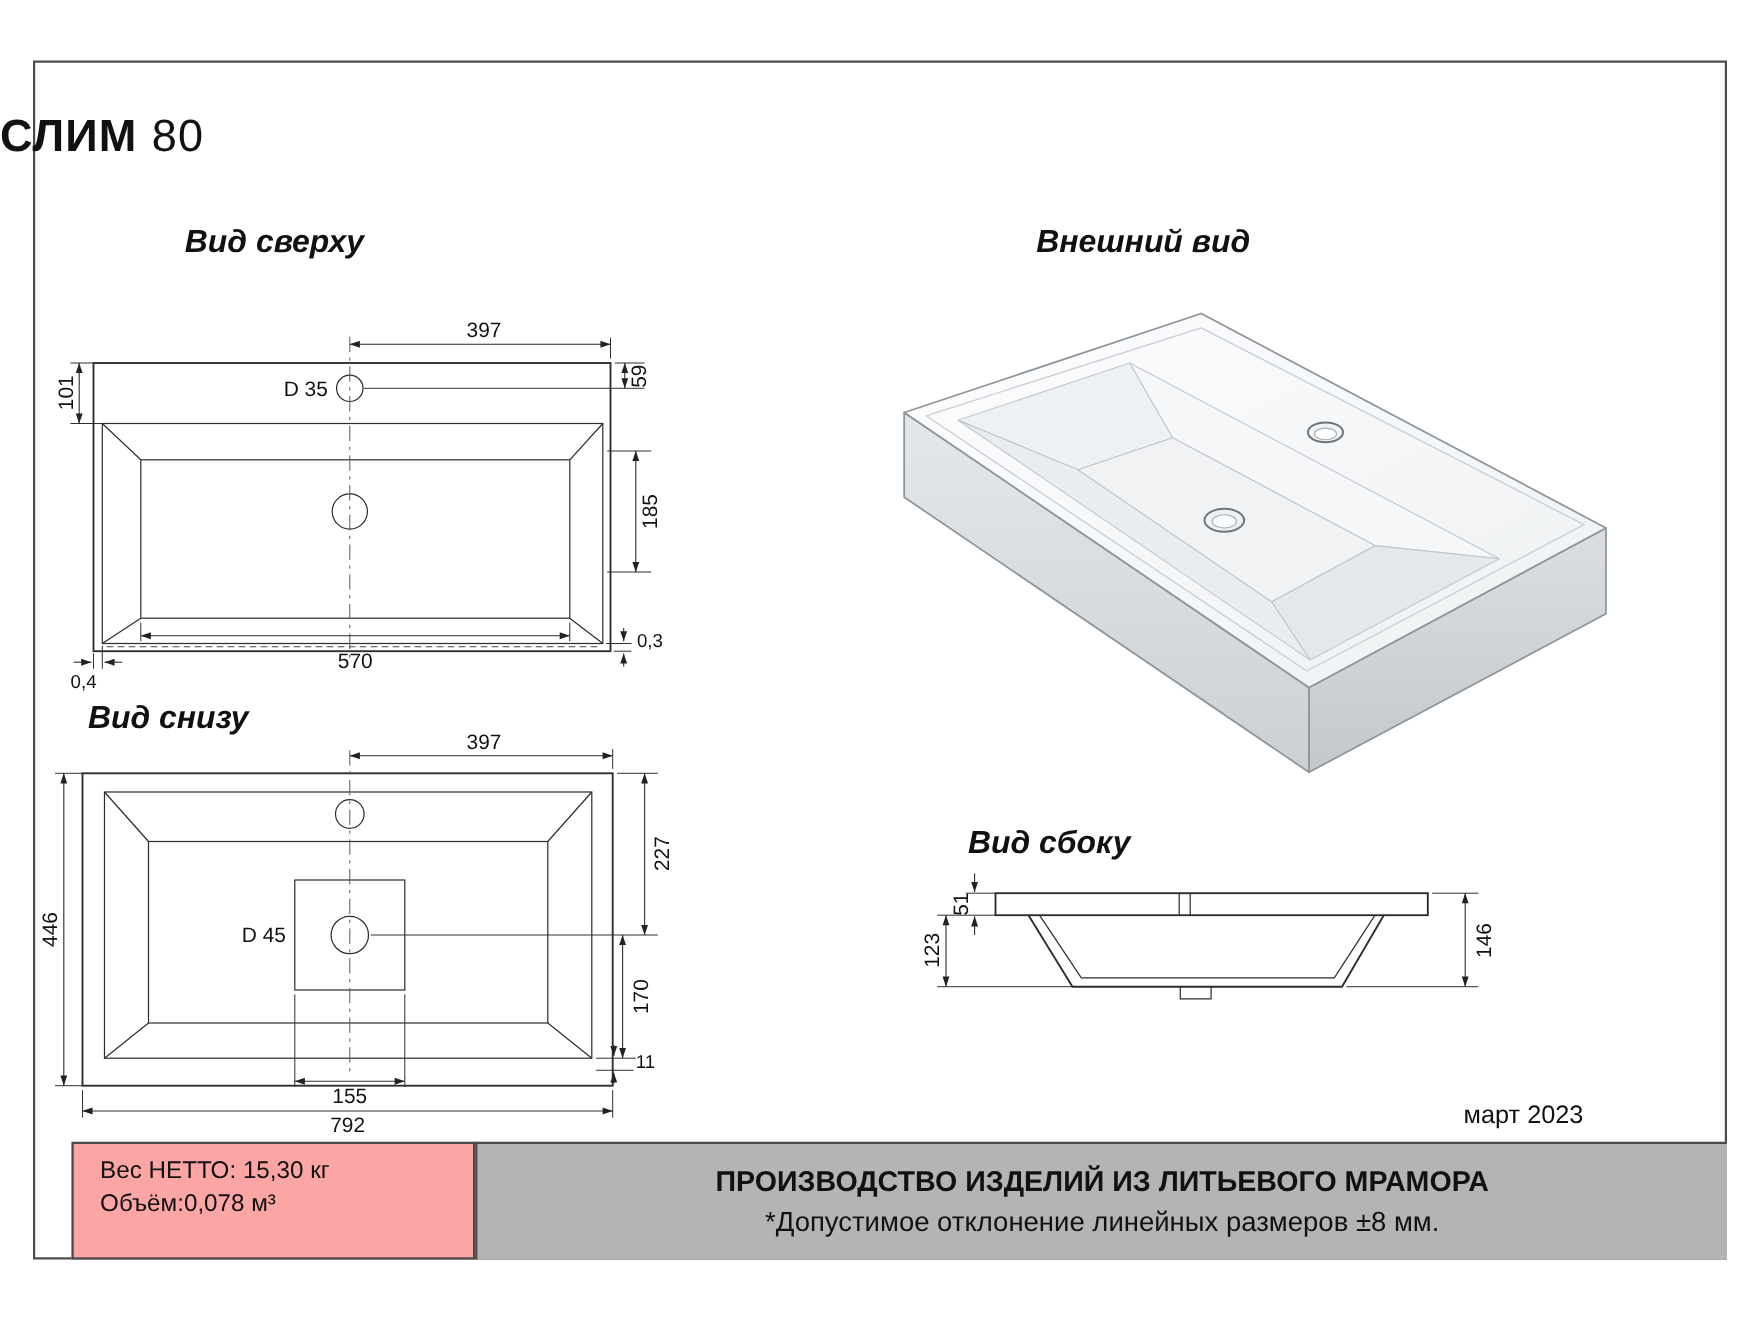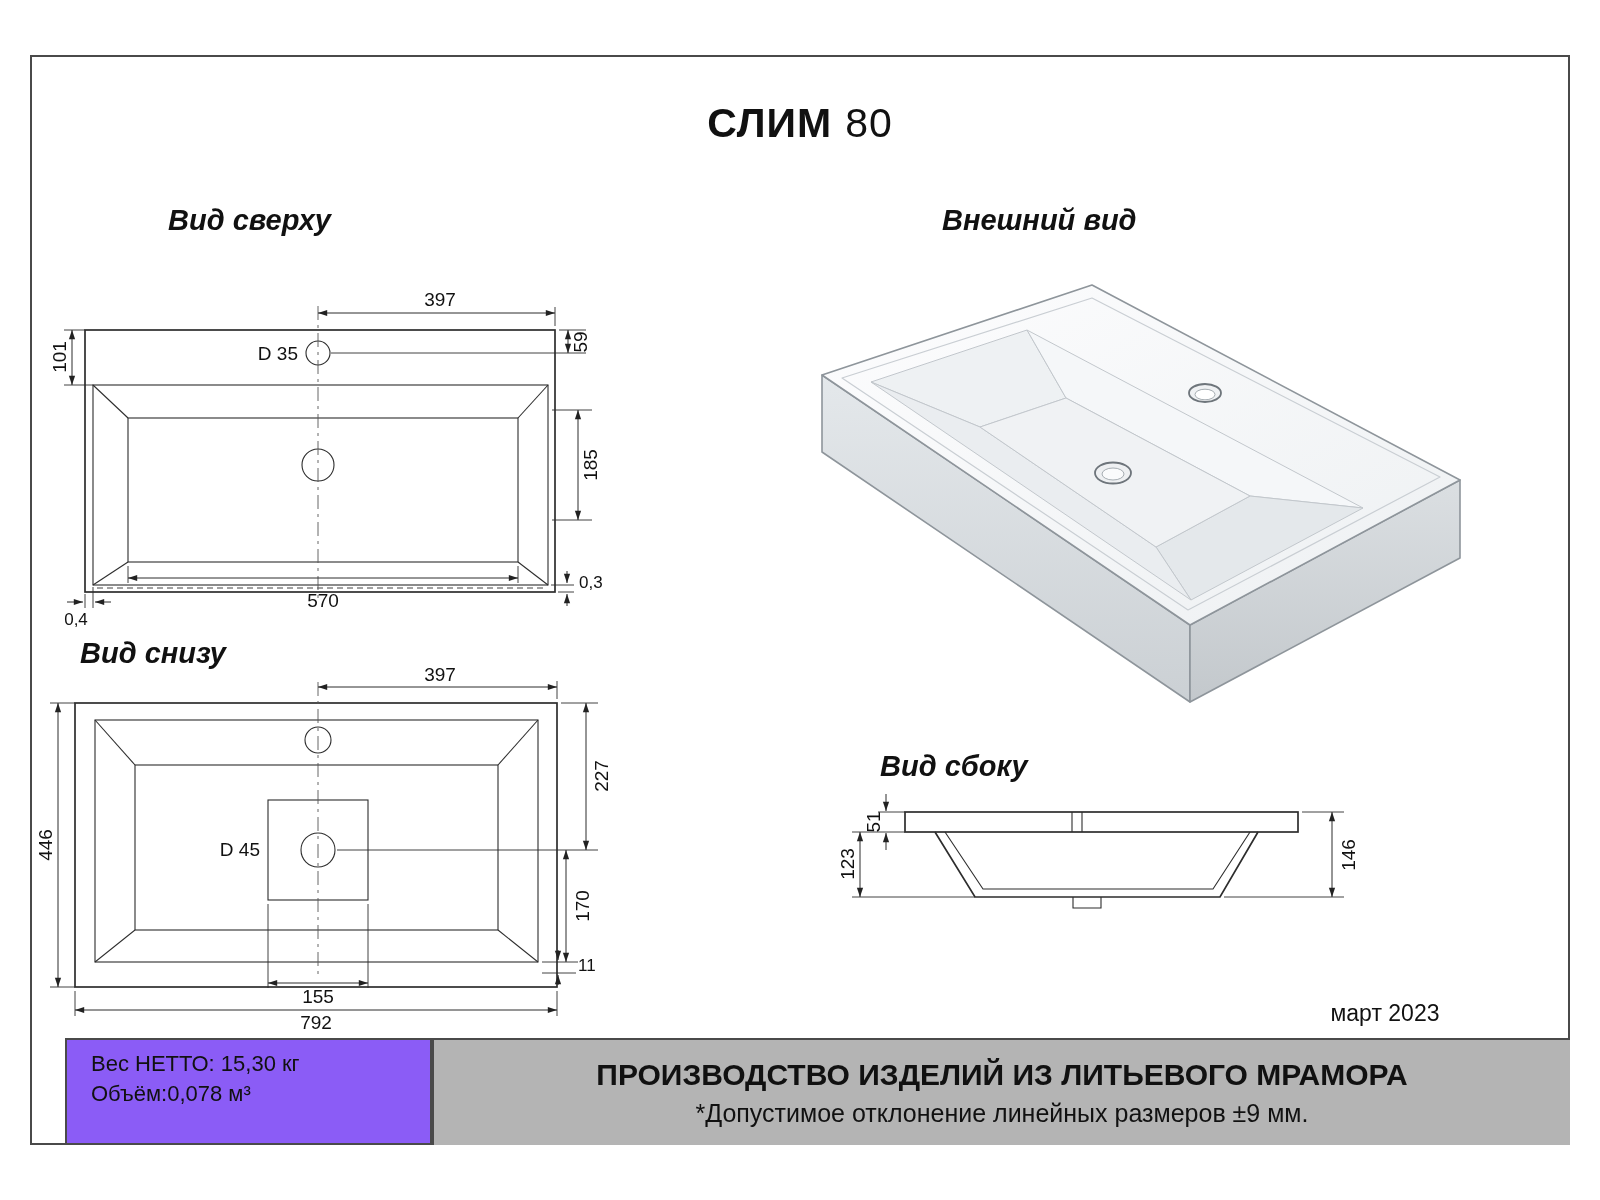--- a/index.html
+++ b/index.html
@@ -1,25 +1,25 @@
 <!DOCTYPE html>
 <html><head>
 <meta charset="utf-8">
 <style>
   html,body{margin:0;padding:0;}
   body{width:1600px;height:1200px;background:#ffffff;font-family:"Liberation Sans",sans-serif;color:#111;position:relative;overflow:hidden;}
   .frame{position:absolute;left:30px;top:55px;width:1540px;height:1090px;border:2px solid #4a4a4a;box-sizing:border-box;background:#fff;}
-  .title{position:absolute;left:0;top:100px;width:1600px;text-align:center;font-size:41px;letter-spacing:1px;}
+  .title{position:absolute;left:0;top:100px;width:1600px;text-align:left;font-size:41px;letter-spacing:1px;}
   .title .tb{font-weight:700;}
   .title .tn{font-weight:400;margin-left:13px;}
   .vlabel{position:absolute;width:420px;text-align:left;font-style:italic;font-weight:700;font-size:29px;}
   .date{position:absolute;left:1240px;top:1000px;width:290px;text-align:center;font-size:23px;}
-  .fl{position:absolute;left:65px;top:1038px;width:367px;height:107px;background:#8b5cf6;border:2px solid #4a4a4a;box-sizing:border-box;padding:9px 0 0 24px;font-size:22px;line-height:30px;}
+  .fl{position:absolute;left:65px;top:1038px;width:367px;height:107px;background:#fca5a5;border:2px solid #4a4a4a;box-sizing:border-box;padding:9px 0 0 24px;font-size:22px;line-height:30px;}
   .fg{position:absolute;left:432px;top:1038px;width:1138px;height:107px;background:#b4b4b4;border-top:2px solid #4a4a4a;border-left:2px solid #4a4a4a;box-sizing:border-box;display:flex;flex-direction:column;justify-content:center;align-items:center;row-gap:7px;}
-  .fg .l1{font-size:30px;font-weight:600;}
+  .fg .l1{font-size:26px;font-weight:600;}
   .fg .l2{font-size:25px;font-weight:400;}
   svg{position:absolute;overflow:visible;}
   .ml{stroke:#2d2d2d;stroke-width:1.7;fill:none;}
   .tl{stroke:#2d2d2d;stroke-width:1.1;fill:none;}
   .xl{stroke:#2d2d2d;stroke-width:0.9;fill:none;}
   .dl{stroke:#2d2d2d;stroke-width:1;fill:none;}
   .cl{stroke:#555;stroke-width:0.9;stroke-dasharray:14 5 3 5;fill:none;}
   .hl{stroke:#444;stroke-width:1;stroke-dasharray:6 4;fill:none;}
   text.dim{font-size:19px;fill:#111;font-family:"Liberation Sans",sans-serif;font-style:normal;font-weight:400;}
   text.dims{font-size:17px;}
@@ -217,14 +217,14 @@
 
 <div class="date">март 2023</div>
 
 <div class="fl">
   <div>Вес НЕТТО: 15,30 кг</div>
   <div>Объём:0,078 м³</div>
 </div>
 
 <div class="fg">
   <div class="l1">ПРОИЗВОДСТВО ИЗДЕЛИЙ ИЗ ЛИТЬЕВОГО МРАМОРА</div>
-  <div class="l2">*Допустимое отклонение линейных размеров ±9 мм.</div>
+  <div class="l2">*Допустимое отклонение линейных размеров ±8 мм.</div>
 </div>
 
 </body></html>

